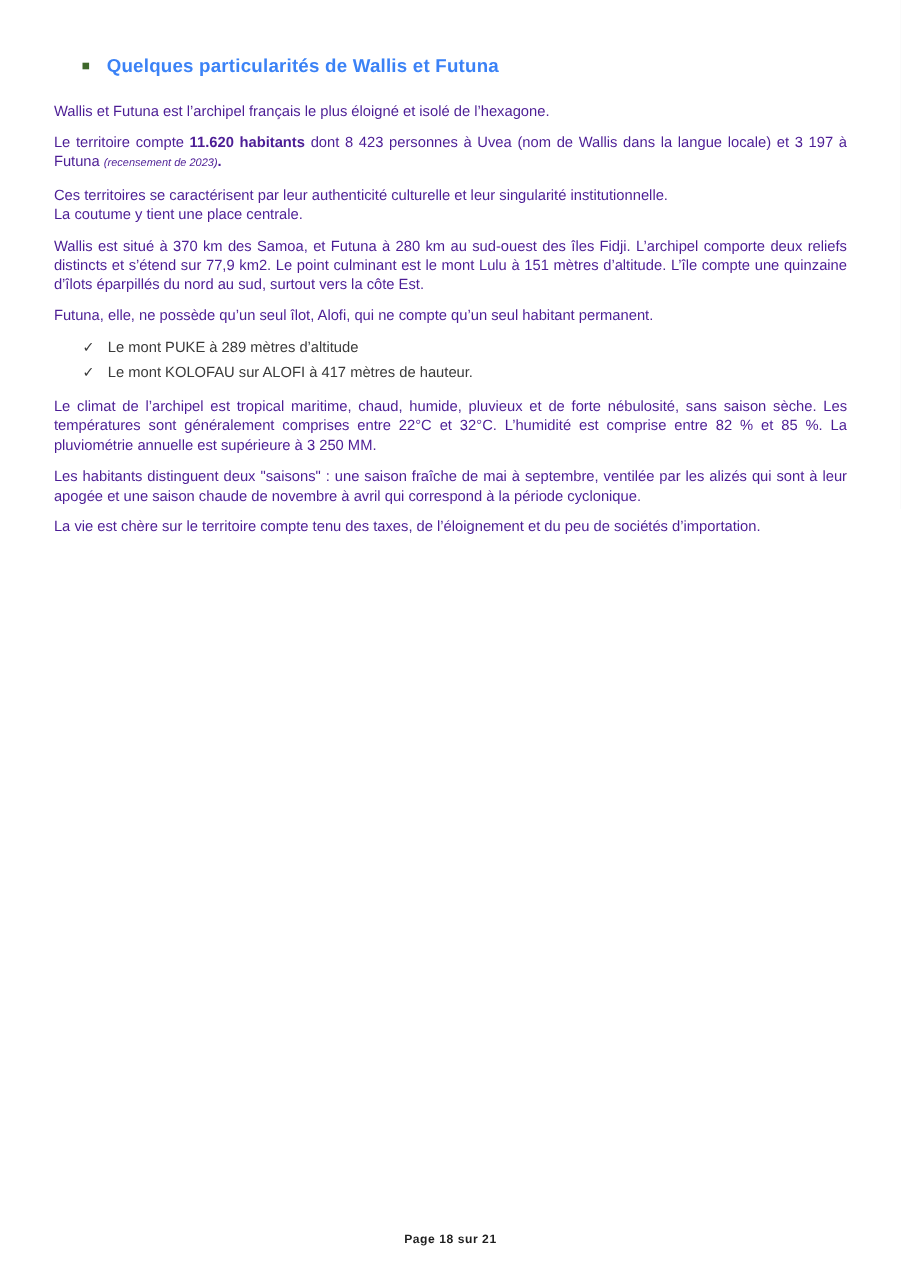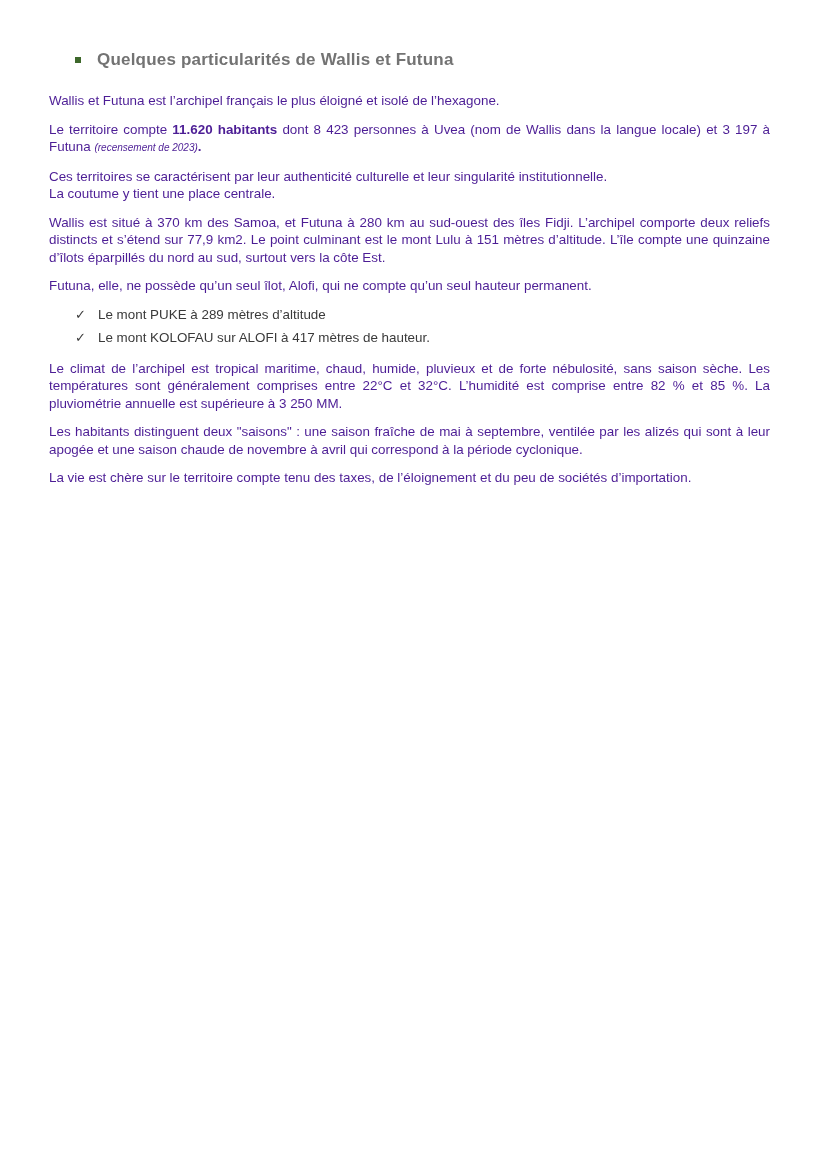--- a/index.html
+++ b/index.html
@@ -66,21 +66,21 @@
     color: #1f1f1f;
     letter-spacing: 0.5px;
   }
 </style>
 </head>
 <body>
 
 <div class="page">
   <div class="content">
 
-    <h1 class="heading" style="color: #737373;">
+    <h1 class="heading" style="color: #3b82f6;">
       <span class="bullet-square" style="background: rgb(62, 104, 43);"></span>
       <span>Quelques particularités de Wallis et Futuna</span>
     </h1>
 
     <p class="para">
       <span>Wallis et Futuna est l’archipel français le plus éloigné et isolé de l’hexagone.</span>
     </p>
 
     <p class="para">
       <span>Le territoire compte </span><b>11.620 habitants</b><span> dont 8 423 personnes à Uvea (nom de Wallis dans la langue locale) et 3 197 à Futuna </span><i>(recensement de 2023)</i><b>.</b>
@@ -89,21 +89,21 @@
     <p class="para">
       <span>Ces territoires se caractérisent par leur authenticité culturelle et leur singularité institutionnelle.</span><br>
       <span>La coutume y tient une place centrale.</span>
     </p>
 
     <p class="para">
       <span>Wallis est situé à 370 km des Samoa, et Futuna à 280 km au sud-ouest des îles Fidji. L’archipel comporte deux reliefs distincts et s’étend sur 77,9 km2. Le point culminant est le mont Lulu à 151 mètres d’altitude. L’île compte une quinzaine d’îlots éparpillés du nord au sud, surtout vers la côte Est.</span>
     </p>
 
     <p class="para">
-      <span>Futuna, elle, ne possède qu’un seul îlot, Alofi, qui ne compte qu’un seul hauteur permanent.</span>
+      <span>Futuna, elle, ne possède qu’un seul îlot, Alofi, qui ne compte qu’un seul habitant permanent.</span>
     </p>
 
 
     <ul class="check-list">
       <li class="check-item">
         <span class="check-glyph">✓</span>
         <span>Le mont PUKE à 289 mètres d’altitude</span>
       </li>
       <li class="check-item">
         <span class="check-glyph">✓</span>
@@ -119,13 +119,16 @@
       <span>Les habitants distinguent deux "saisons" : une saison fraîche de mai à septembre, ventilée par les alizés qui sont à leur apogée et une saison chaude de novembre à avril qui correspond à la période cyclonique.</span>
     </p>
 
     <p class="para">
       <span>La vie est chère sur le territoire compte tenu des taxes, de l’éloignement et du peu de sociétés d’importation.</span>
     </p>
 
 
   </div>
 
+  <div class="footer">
+    <span>Page 18 sur 21</span>
+  </div>
 </div>
 
 </body></html>

